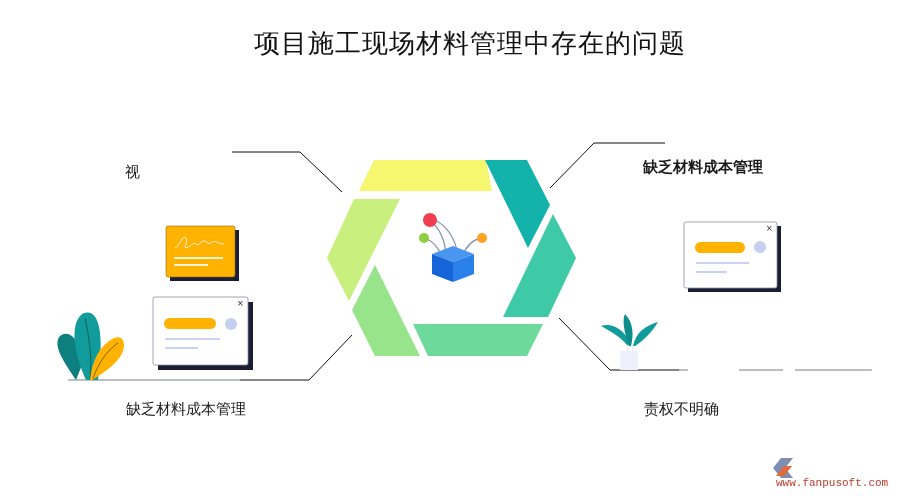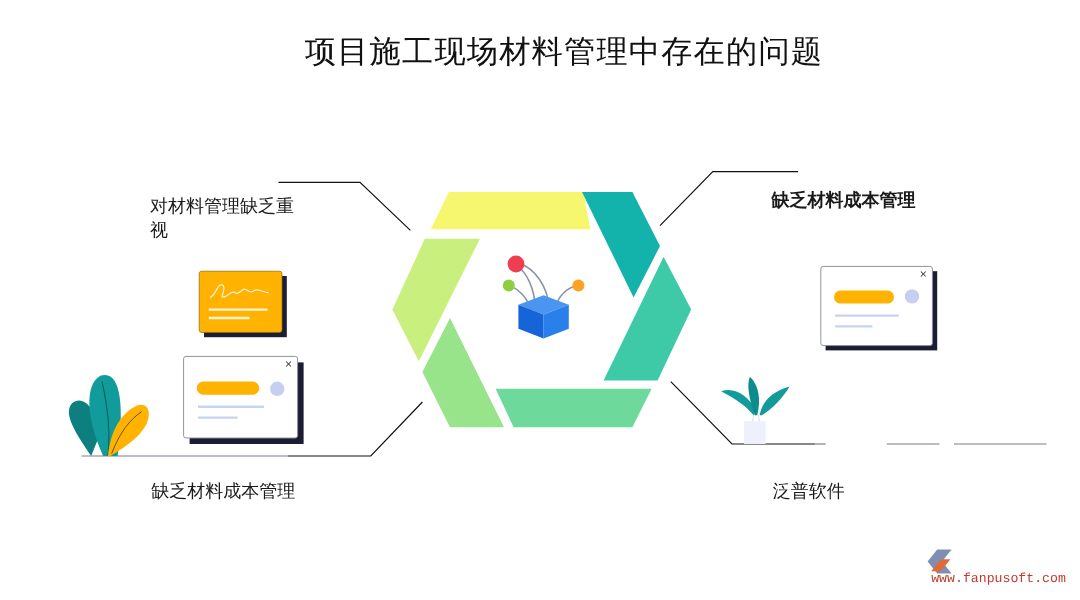--- a/index.html
+++ b/index.html
@@ -100,27 +100,26 @@
     <rect x="620" y="351" width="18" height="19" fill="#eef0fb"></rect>
   </g>
 
   <g>
     <polygon points="773,468 781,458 793,458 785,468 793,478 781,478" fill="#7f8fb3"></polygon>
     <polygon points="776,476 784,466 792,466 784,476" fill="#e06a3a"></polygon>
   </g>
 </svg>
 
 <div class="label" style="left:125px; top:162px; width:145px;">
-  <div>对材料管理缺乏重</div>
   <div>视</div>
 </div>
 
 <div class="label" style="left:643px; top:157px; width:145px;font-weight:bold;">
   <div>缺乏材料成本管理</div>
 </div>
 
 <div class="label" style="left:126px; top:399px;">缺乏材料成本管理</div>
 
-<div class="label" style="left:644px; top:399px;">泛普软件</div>
+<div class="label" style="left:644px; top:399px;">责权不明确</div>
 
 <div class="logo">
   <div class="logo-url">www.fanpusoft.com</div>
 </div>
 
 </body></html>

